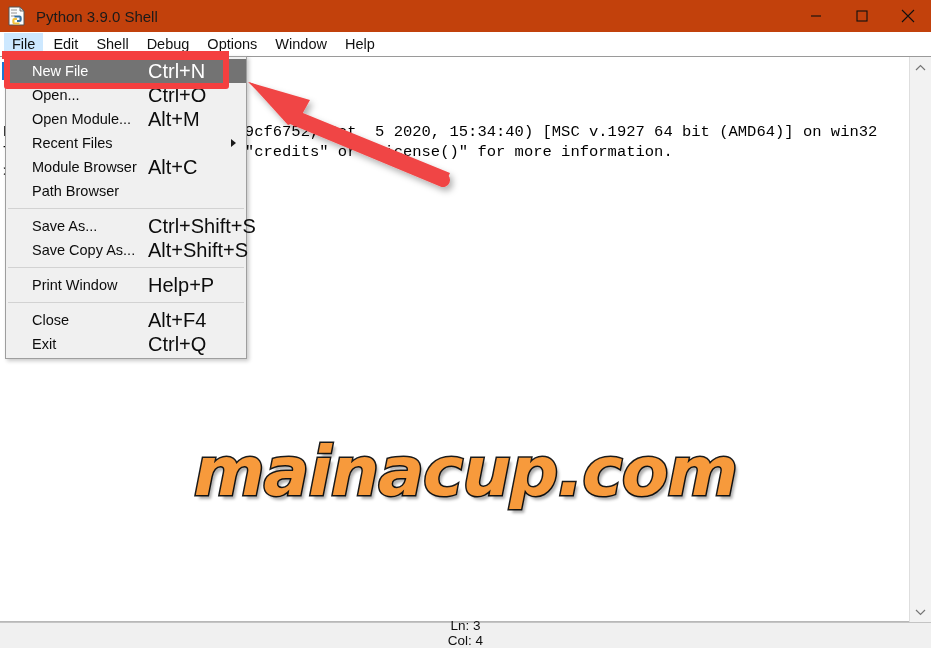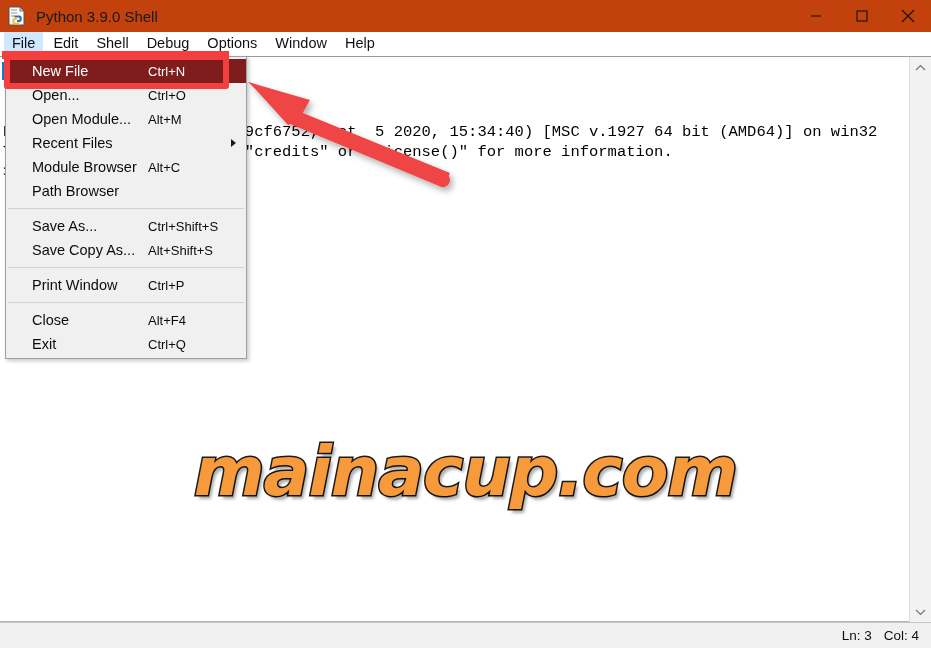--- a/index.html
+++ b/index.html
@@ -47,21 +47,21 @@
     border: none;
     cursor: default;
   }
   .winbtn svg { display: block; }
 
   
   #menubar {
     position: absolute; left: 0; top: 32px;
     width: 931px; height: 24px;
     background: #ffffff;
-    display: flex; 
+    display: flex; align-items: center;
     padding-left: 4px;
   }
   .menubar-item {
     font-size: 14.5px;
     color: #101010;
     padding: 2px 8px 3px 8px;
     margin-right: 2px;
     white-space: nowrap;
     cursor: default;
     line-height: 18px;
@@ -123,20 +123,21 @@
 
   
   #statusbar {
     position: absolute;
     left: 0; bottom: 0;
     width: 931px; height: 26px;
     background: #f0f0f0;
     display: flex; align-items: center; justify-content: flex-end;
     padding-right: 12px;
     border-top: 1px solid #c4c4c4;
+    flex-direction: column;
   }
   .status-item {
     font-size: 13.5px;
     color: #101010;
     margin-left: 12px;
     white-space: nowrap;
   }
 
   
   #file-menu {
@@ -154,27 +155,27 @@
     height: 24px;
     display: flex; align-items: center;
     padding-left: 26px;
     padding-right: 10px;
     font-size: 14.5px;
     color: #0c0c0c;
     cursor: default;
     white-space: nowrap;
   }
   .menu-item.selected {
-    background: #7f1d1d;
+    background: #737373;
     color: #ffffff;
   }
   .menu-accel {
     position: absolute;
     left: 142px;
-    font-size: 13px;
+    font-size: 20px;
     white-space: nowrap;
   }
   .menu-sub-arrow {
     position: absolute;
     right: 10px;
     width: 0; height: 0;
     border-left: 5px solid #1a1a1a;
     border-top: 4px solid transparent;
     border-bottom: 4px solid transparent;
   }
@@ -326,21 +327,21 @@
         <span>Save As...</span>
         <span class="menu-accel">Ctrl+Shift+S</span>
       </div>
       <div class="menu-item">
         <span>Save Copy As...</span>
         <span class="menu-accel">Alt+Shift+S</span>
       </div>
       <div class="menu-separator"></div>
       <div class="menu-item">
         <span>Print Window</span>
-        <span class="menu-accel">Ctrl+P</span>
+        <span class="menu-accel">Help+P</span>
       </div>
       <div class="menu-separator"></div>
       <div class="menu-item">
         <span>Close</span>
         <span class="menu-accel">Alt+F4</span>
       </div>
       <div class="menu-item">
         <span>Exit</span>
         <span class="menu-accel">Ctrl+Q</span>
       </div>

